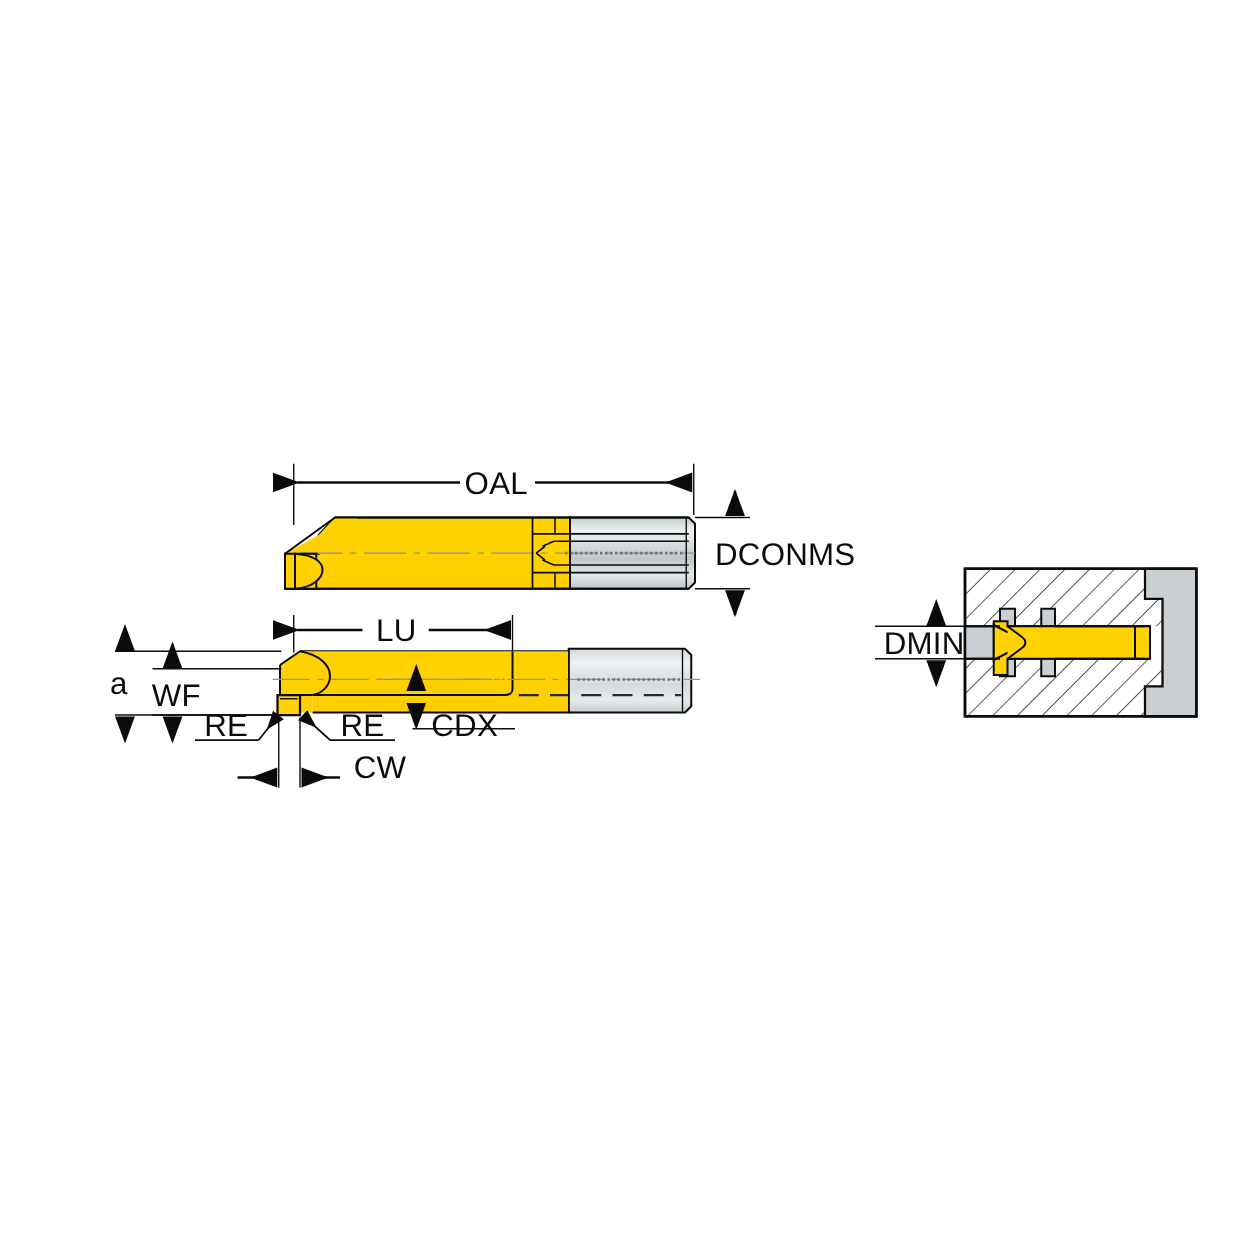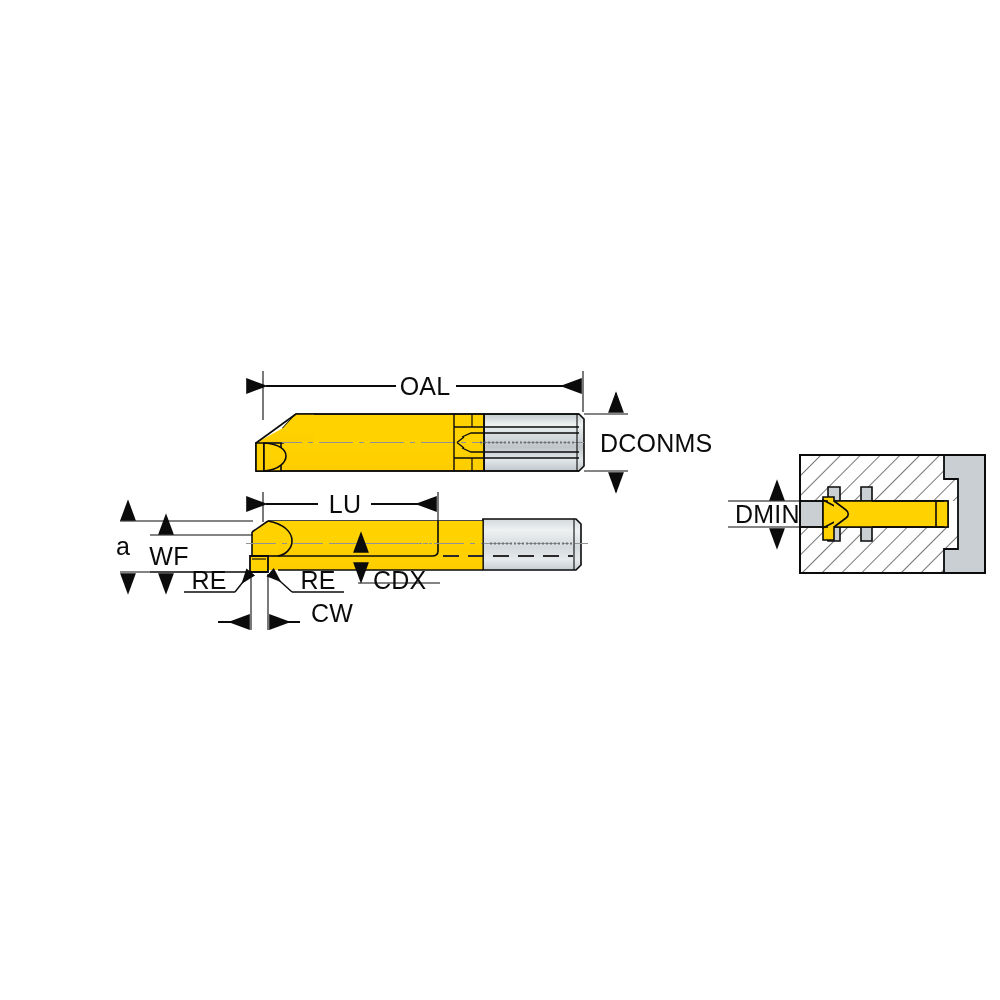--- a/index.html
+++ b/index.html
@@ -1,21 +1,21 @@
 <!DOCTYPE html>
 <html><head>
 <meta charset="utf-8">
 <style>
   html,body{margin:0;padding:0;background:#ffffff;}
   body{
     width:1000px;height:1000px;position:relative;overflow:hidden;
     font-family:"Liberation Sans", sans-serif;
     -webkit-font-smoothing:antialiased;
   }
-  #stage{position:absolute;left:0;top:0;width:908px;height:1000px;margin-left:28px;}
+  #stage{position:absolute;left:0;top:0;width:908px;height:1000px;}
   svg{display:block;}
   .dimtext{
     font-family:"Liberation Sans", sans-serif;
     fill:#0b0b0b;
     font-size:25px;
     letter-spacing:0.2px;
   }
   .dimtext.italic-a{font-size:25px;}
 </style>
 </head>

